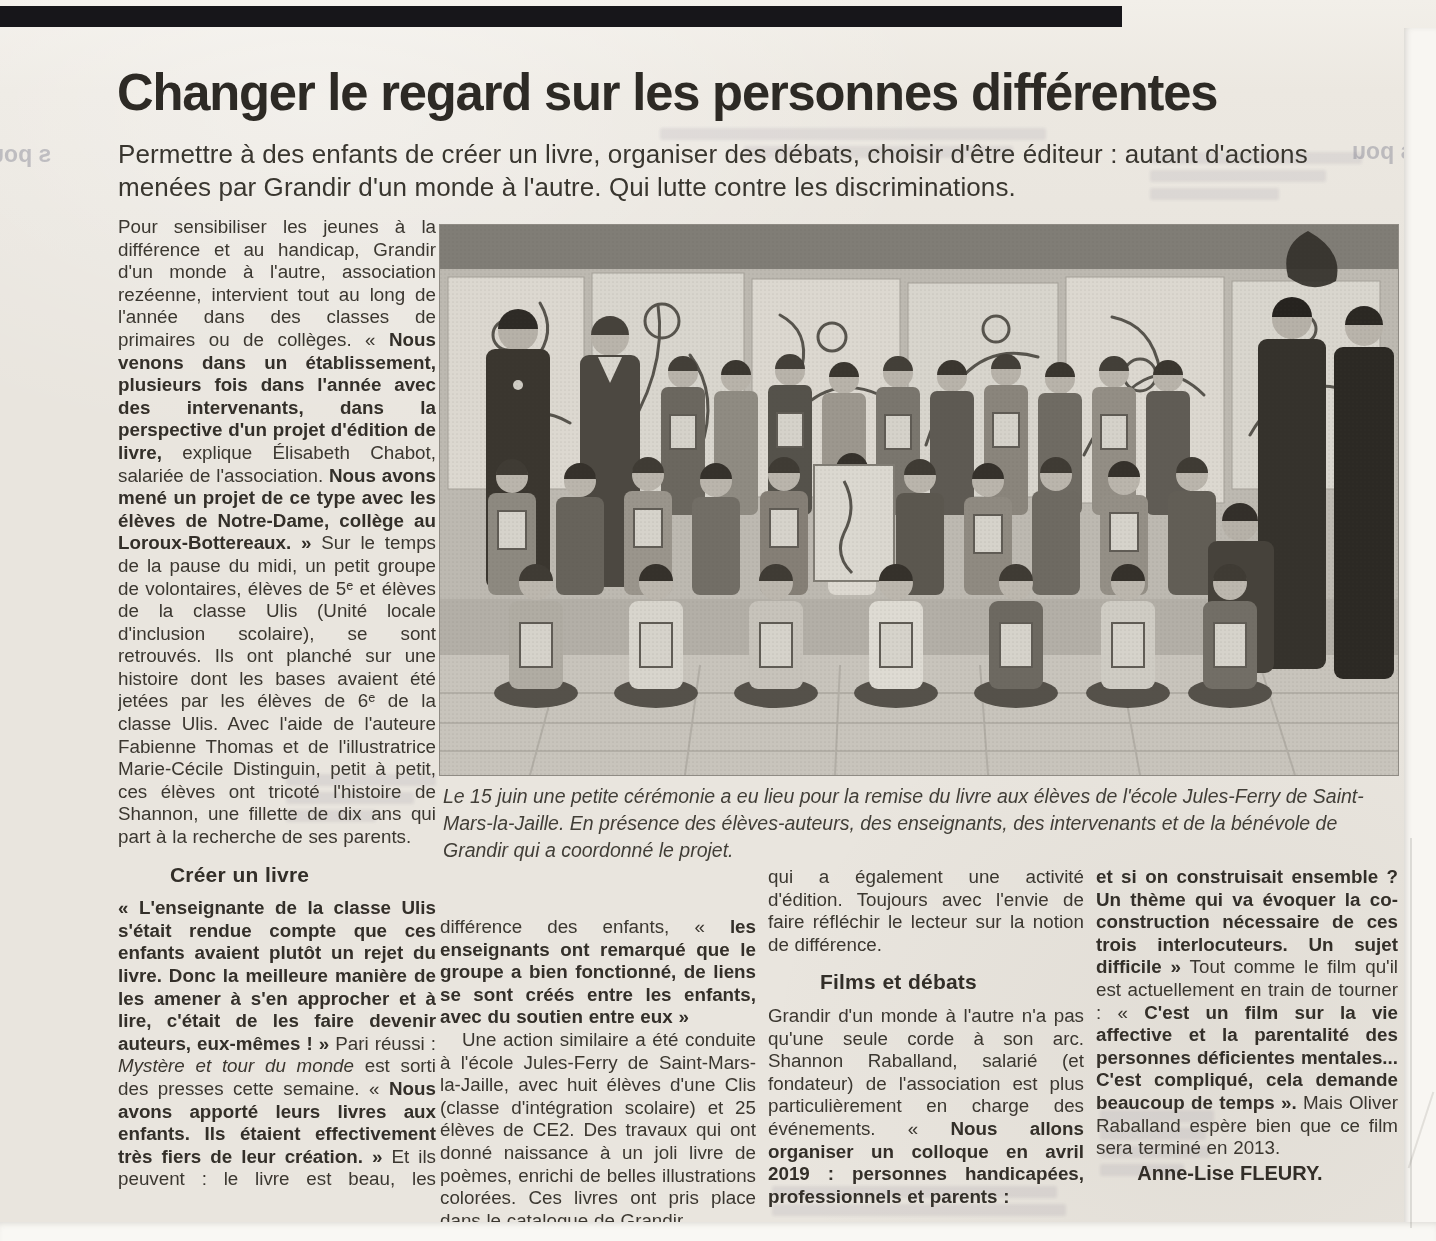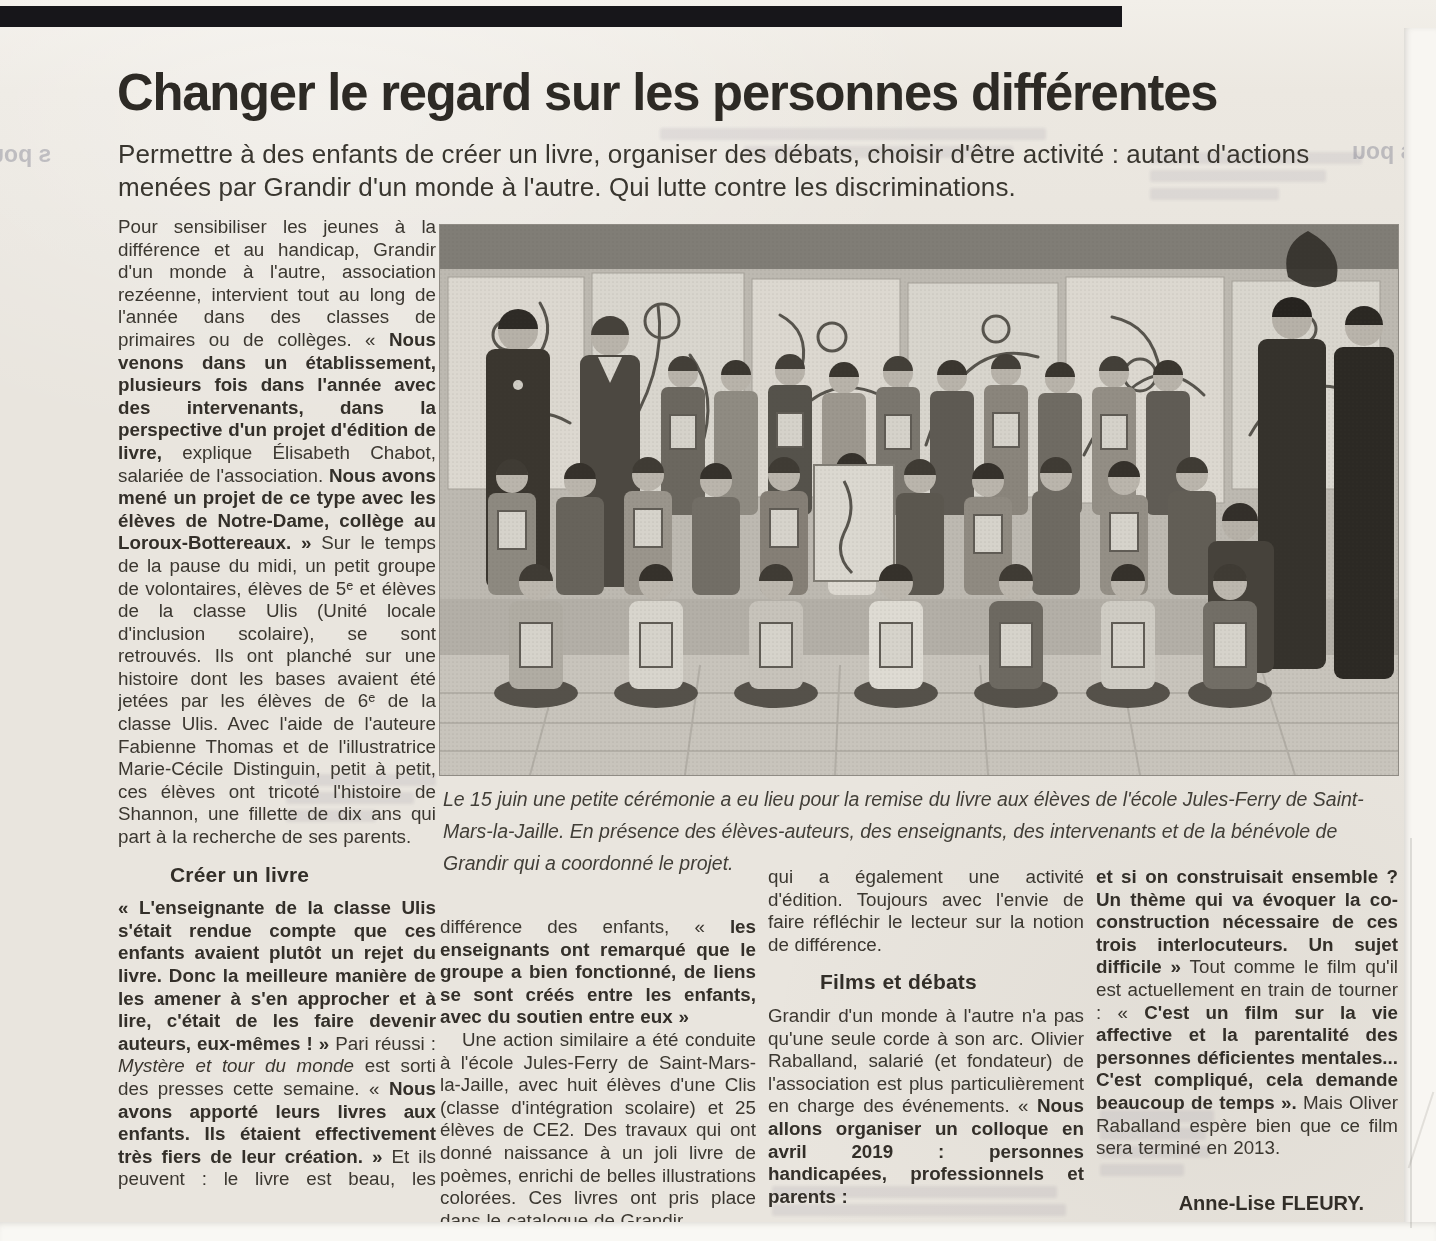--- a/index.html
+++ b/index.html
@@ -44,32 +44,32 @@
   #col4 { left:1096px; top:866px; width:302px; height:356px; overflow:hidden; }
   .para { margin:0; }
   .para.indent { text-indent:22px; }
   .bd { font-weight:bold; color:#332f29; }
   .it { font-style:italic;margin-top:46px; }
   .subhead {
     font-weight:bold; font-size:21px; text-align:left;
     margin:15px 0 11px 52px; letter-spacing:.2px; color:#322e28;
   }
   .byline {
-    margin-top:32px; padding-right:34px; text-align:right;
+    margin-top:2px; padding-right:34px; text-align:center;
     font-weight:bold; font-size:20px; color:#322e28;
   }
 
   .photo-wrap {
     position:absolute; left:440px; top:225px; width:958px; height:550px;
     outline:1px solid #8f8b84;
   }
   .photo-wrap svg { display:block; width:100%; height:100%; }
   .caption {
     position:absolute; left:443px; top:783px; width:952px;
-    font-style:italic; font-size:19.5px; line-height:32px;
+    font-style:italic; font-size:19.5px; line-height:27px;
     color:#413e37; text-align:left;
   }
 
   .ghost-edge {
     position:absolute; font-size:23px; font-weight:bold;
     color:rgba(104,108,128,.36); filter:blur(.6px);
     transform:scaleX(-1); white-space:nowrap;
   }
   #ghost-edge-left { left:-10px; top:141px; }
   #ghost-edge-right { left:1352px; top:138px; }
@@ -110,21 +110,21 @@
   </div>
   <div class="ghost-block" style="left:1100px; top:1110px; width:120px;">
     <div class="ghost-bar" style="width:95%"></div>
       <div class="ghost-bar" style="width:88%"></div>
       <div class="ghost-bar" style="width:92%"></div>
       <div class="ghost-bar" style="width:70%"></div>
   </div>
 
   <h1 class="headline">Changer le regard sur les personnes différentes</h1>
 
-  <p class="standfirst">Permettre à des enfants de créer un livre, organiser des débats, choisir d'être activité : autant d'actions menées par Grandir d'un monde à l'autre. Qui lutte contre les discriminations.</p>
+  <p class="standfirst">Permettre à des enfants de créer un livre, organiser des débats, choisir d'être éditeur : autant d'actions menées par Grandir d'un monde à l'autre. Qui lutte contre les discriminations.</p>
 
   <div class="col" id="col1">
     <p class="para"><span>Pour sensibiliser les jeunes à la différence et au handicap, Grandir d'un monde à l'autre, association rezéenne, intervient tout au long de l'année dans des classes de primaires ou de collèges. « </span><span class="bd">Nous venons dans un établissement, plusieurs fois dans l'année avec des intervenants, dans la perspective d'un projet d'édition de livre, </span><span>explique Élisabeth Chabot, salariée de l'association. </span><span class="bd">Nous avons mené un projet de ce type avec les élèves de Notre-Dame, collège au Loroux-Bottereaux. » </span><span>Sur le temps de la pause du midi, un petit groupe de volontaires, élèves de 5ᵉ et élèves de la classe Ulis (Unité locale d'inclusion scolaire), se sont retrouvés. Ils ont planché sur une histoire dont les bases avaient été jetées par les élèves de 6ᵉ de la classe Ulis. Avec l'aide de l'auteure Fabienne Thomas et de l'illustratrice Marie-Cécile Distinguin, petit à petit, ces élèves ont tricoté l'histoire de Shannon, une fillette de dix ans qui part à la recherche de ses parents.</span></p>
     <h3 class="subhead">Créer un livre</h3>
     <p class="para"><span class="bd">« L'enseignante de la classe Ulis s'était rendue compte que ces enfants avaient plutôt un rejet du livre. Donc la meilleure manière de les amener à s'en approcher et à lire, c'était de les faire devenir auteurs, eux-mêmes ! » </span><span>Pari réussi : </span><span class="it">Mystère et tour du monde</span><span> est sorti des presses cette semaine. « </span><span class="bd">Nous avons apporté leurs livres aux enfants. Ils étaient effectivement très fiers de leur création. » </span><span>Et ils peuvent : le livre est beau, les illustrations donnent envie de se plonger dans l'histoire.</span></p>
 
   </div>
 
   <div class="photo-wrap">
     <svg viewBox="0 0 958 550" preserveAspectRatio="none">
@@ -325,21 +325,21 @@
   <p class="caption">Le 15 juin une petite cérémonie a eu lieu pour la remise du livre aux élèves de l'école Jules-Ferry de Saint-Mars-la-Jaille. En présence des élèves-auteurs, des enseignants, des intervenants et de la bénévole de Grandir qui a coordonné le projet.</p>
 
   <div class="col" id="col2">
     <p class="para"><span>différence des enfants, « </span><span class="bd">les enseignants ont remarqué que le groupe a bien fonctionné, de liens se sont créés entre les enfants, avec du soutien entre eux »</span></p>
     <p class="para indent"><span>Une action similaire a été conduite à l'école Jules-Ferry de Saint-Mars-la-Jaille, avec huit élèves d'une Clis (classe d'intégration scolaire) et 25 élèves de CE2. Des travaux qui ont donné naissance à un joli livre de poèmes, enrichi de belles illustrations colorées. Ces livres ont pris place dans le catalogue de Grandir,</span></p>
   </div>
 
   <div class="col" id="col3">
     <p class="para"><span>qui a également une activité d'édition. Toujours avec l'envie de faire réfléchir le lecteur sur la notion de différence.</span></p>
     <h3 class="subhead">Films et débats</h3>
-    <p class="para"><span>Grandir d'un monde à l'autre n'a pas qu'une seule corde à son arc. Olivier Raballand, salarié (et fondateur) de l'association est plus particulièrement en charge des événements. « </span><span class="bd">Nous allons organiser un colloque en avril 2019 : personnes handicapées, professionnels et parents :</span></p>
+    <p class="para"><span>Grandir d'un monde à l'autre n'a pas qu'une seule corde à son arc. Shannon Raballand, salarié (et fondateur) de l'association est plus particulièrement en charge des événements. « </span><span class="bd">Nous allons organiser un colloque en avril 2019 : personnes handicapées, professionnels et parents :</span></p>
   </div>
 
   <div class="col" id="col4">
     <p class="para"><span class="bd">et si on construisait ensemble ? Un thème qui va évoquer la co-construction nécessaire de ces trois interlocuteurs. Un sujet difficile » </span><span>Tout comme le film qu'il est actuellement en train de tourner : « </span><span class="bd">C'est un film sur la vie affective et la parentalité des personnes déficientes mentales... C'est compliqué, cela demande beaucoup de temps ».</span><span> Mais Oliver Raballand espère bien que ce film sera terminé en 2013.</span></p>
     <p class="byline">Anne-Lise FLEURY.</p>
   </div>
 
   <div class="strip-right"></div>
   <div class="strip-bottom"></div>
   <div class="crease-v"></div>

